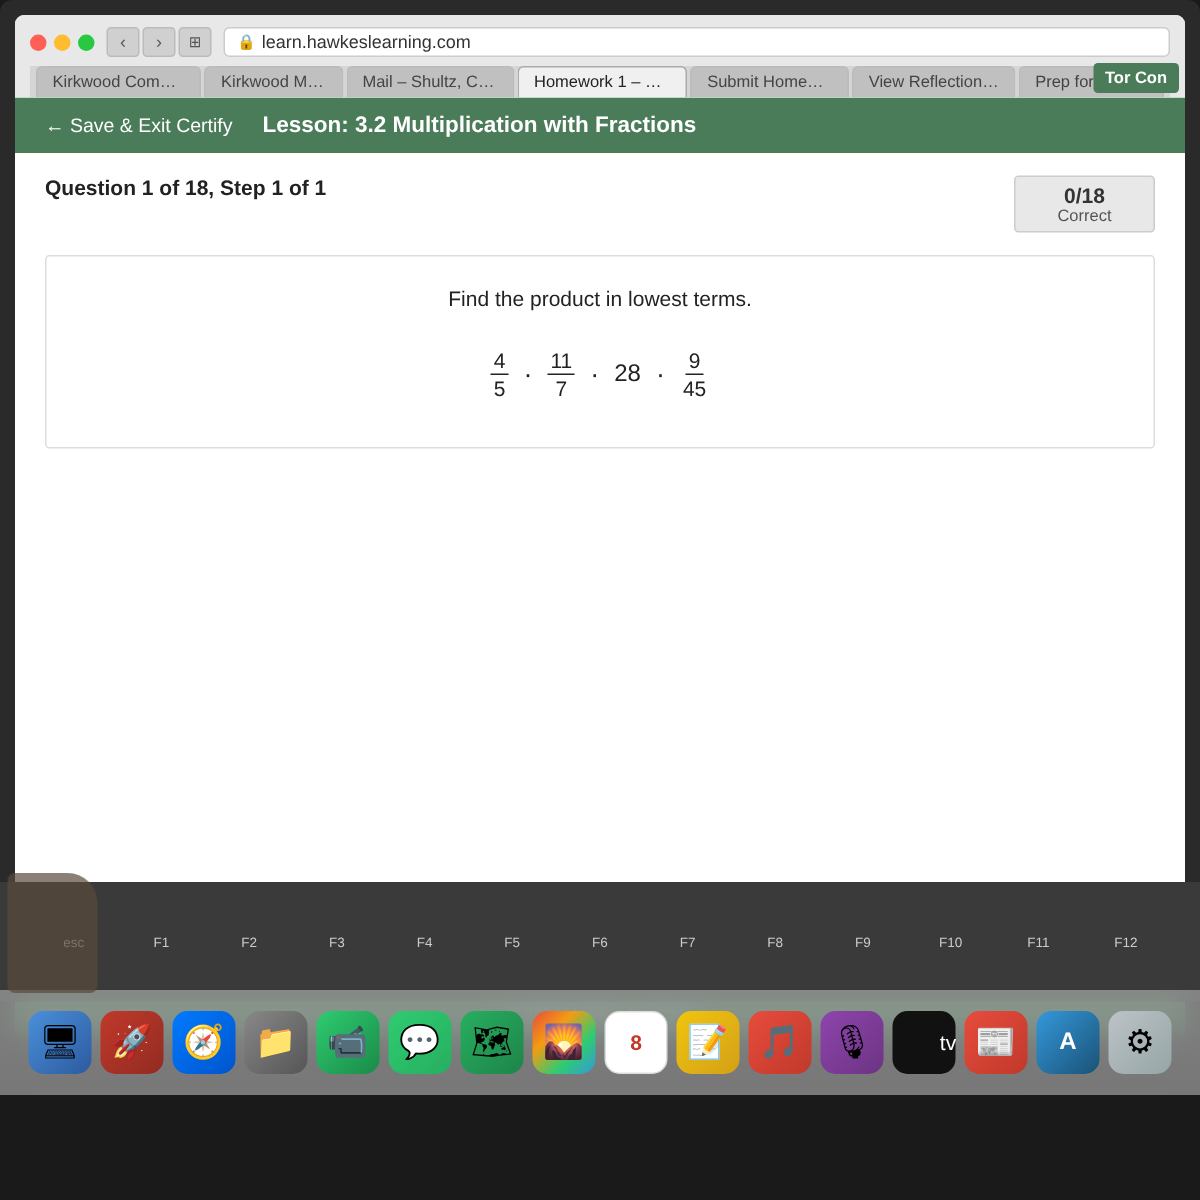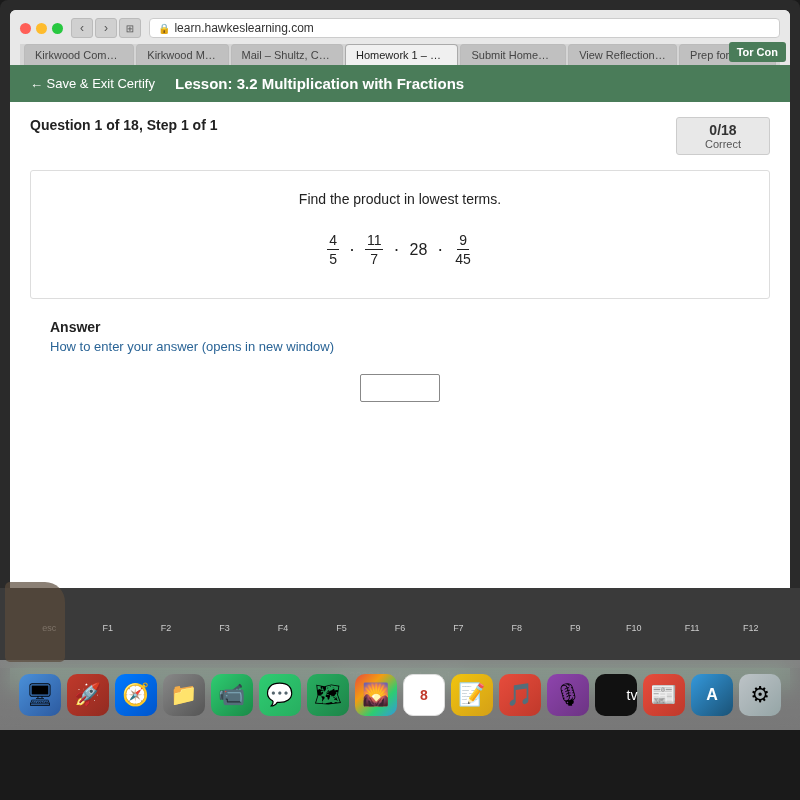--- a/index.html
+++ b/index.html
@@ -478,27 +478,20 @@
             <span class="dot-operator">·</span>
             <span style="font-size:16px;">28</span>
             <span class="dot-operator">·</span>
             <div class="fraction">
               <span class="numerator">9</span>
               <span class="denominator">45</span>
             </div>
           </div>
         </div>
 
-        <div class="answer-section">
-          <div class="answer-label">Answer</div>
-          <a class="answer-help-link">How to enter your answer (opens in new window)</a>
-          <div class="answer-input-container">
-            <input class="answer-input" type="text" style="">
-          </div>
-        </div>
       </div>
 
       <div class="page-footer">
         <span>© 2022 Hawkes Learning</span>
       </div>
     </div>
   </div>
 
   <div class="tor-con">Tor Con</div>
 

